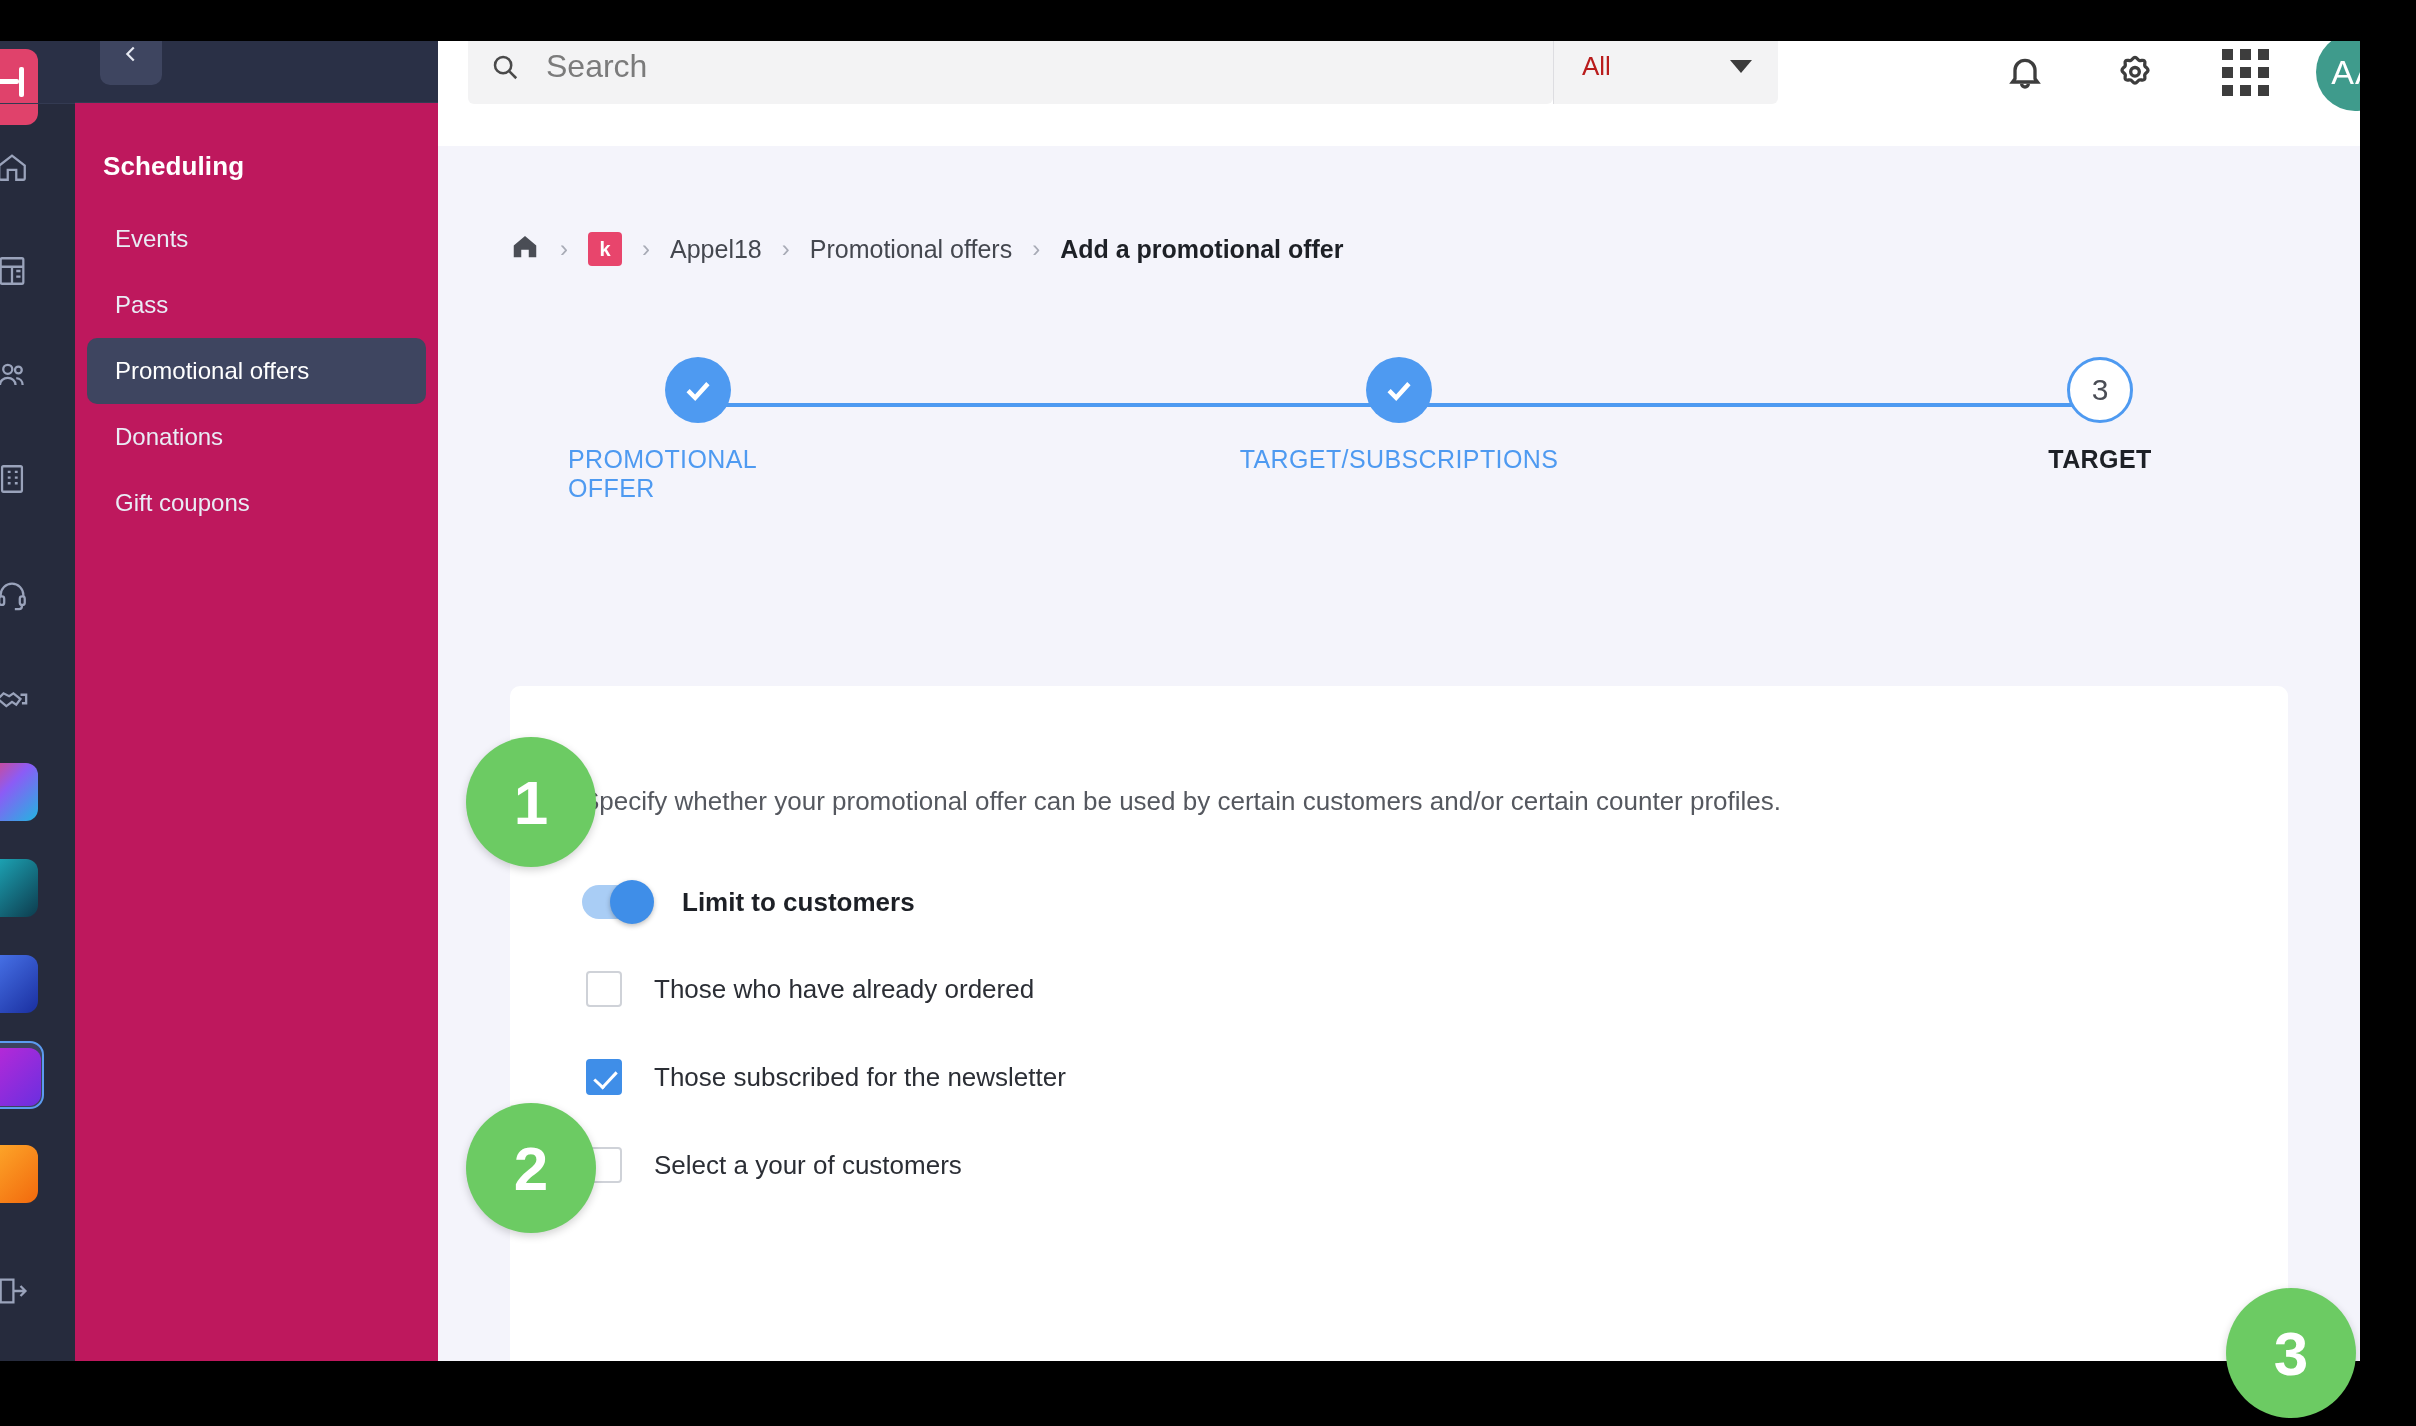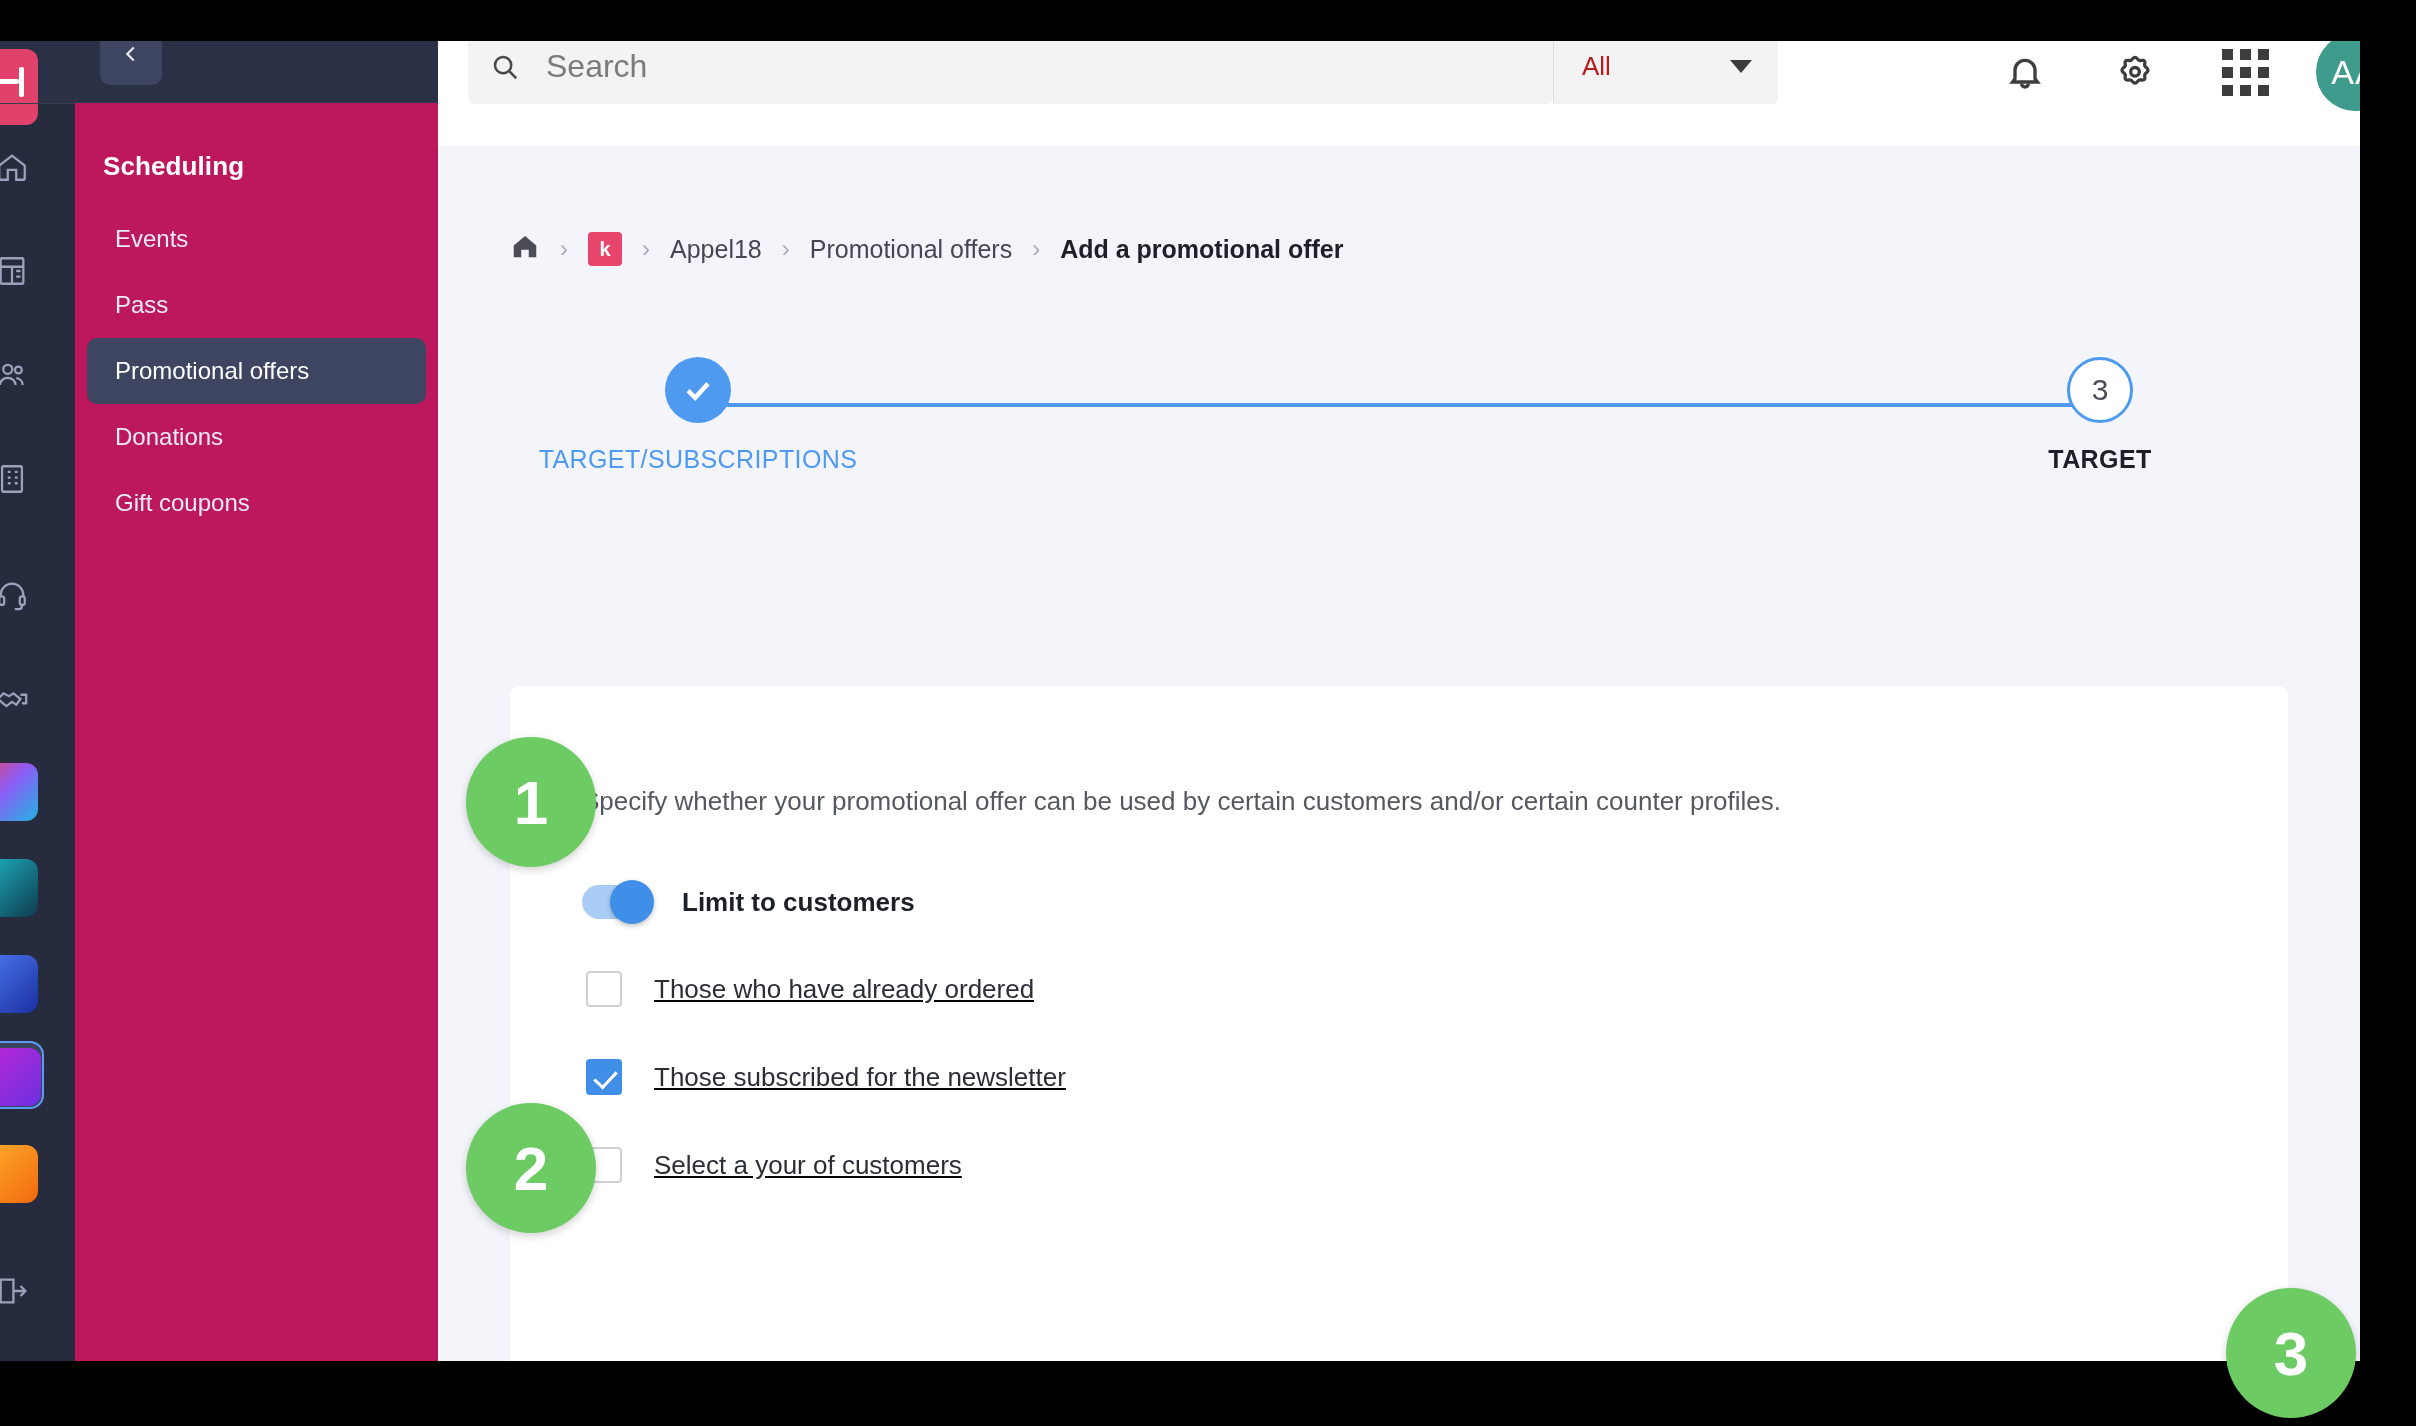--- a/index.html
+++ b/index.html
@@ -187,21 +187,21 @@
   }
   .switch .knob{
     position:absolute; width:44px;height:44px;border-radius:50%;
     top:-5px; right:-6px; background:#3f8ee8;
     box-shadow: 0 2px 5px rgba(0,0,0,.25);
   }
   .switch.off{ background:#8f9398; }
   .switch.off .knob{ left:-6px; right:auto; background:#f1f1f1; }
   .toggle-label{ margin-left:34px; font-size:26px; font-weight:bold; color:#1d2026;}
 
-  .row-check{ display:flex; align-items:center; padding-left:76px; margin-top:52px;text-decoration:underline;}
+  .row-check{ display:flex; align-items:center; padding-left:76px; margin-top:52px;}
   .cbox{
     width:36px; height:36px; border-radius:4px;
     border:2px solid #cfd2d8; background:#fff;
   }
   .cbox.checked{ background:#3f8ee8; border-color:#3f8ee8; position:relative;}
   .cbox.checked::after{
     content:""; position:absolute; left:11px; top:5px;
     width:10px; height:19px; border:solid #fff;
     border-width:0 3.5px 3.5px 0; transform:rotate(43deg);
   }
@@ -383,20 +383,28 @@
 
       <div class="stepper">
         <div class="step-line"></div>
         <div class="steps">
           <div class="step">
             <div class="step-dot">
               <svg viewBox="0 0 24 24">
                   <path d="M5 12.5l5 5 9-10"></path>
                 </svg>
             </div>
+            <div class="step-label">PROMOTIONAL OFFER</div>
+          </div>
+          <div class="step">
+            <div class="step-dot">
+              <svg viewBox="0 0 24 24">
+                  <path d="M5 12.5l5 5 9-10"></path>
+                </svg>
+            </div>
             <div class="step-label">TARGET/SUBSCRIPTIONS</div>
           </div>
           <div class="step">
             <div class="step-dot pending">3</div>
             <div class="step-label active">TARGET</div>
           </div>
         </div>
       </div>
 
       <div class="card">

